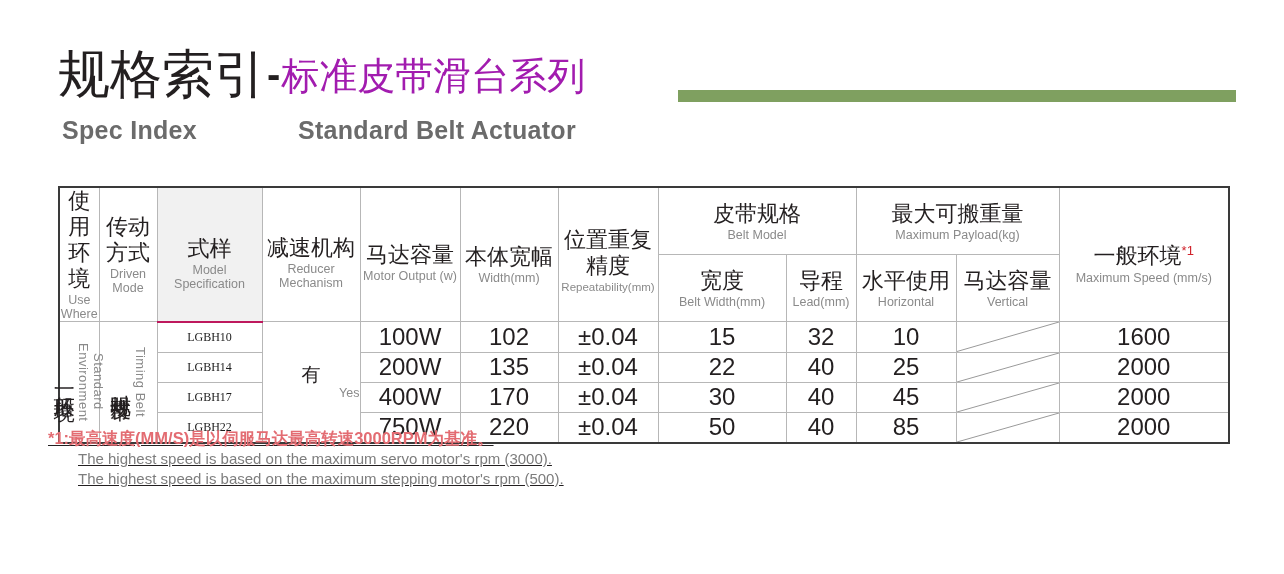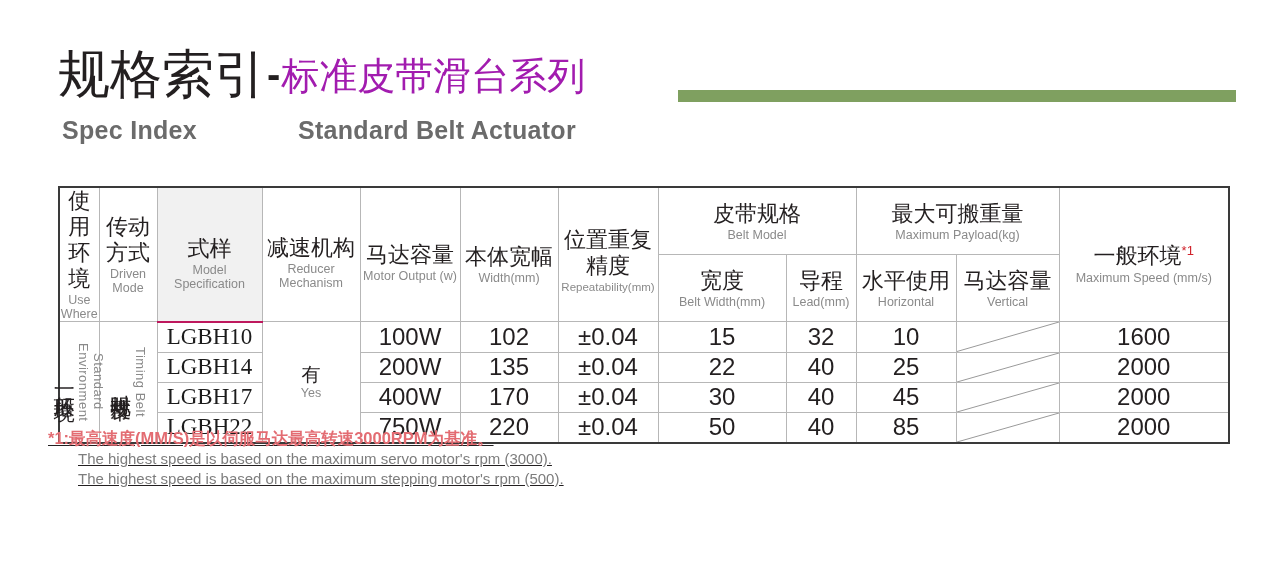--- a/index.html
+++ b/index.html
@@ -151,31 +151,31 @@
     font-size: 13px;
     line-height: 15px;
     color: #8a8a8a;
     letter-spacing: 0.5px;
   }
 
   .model-cell {
     background: #8faf7b;
     font-family: "Liberation Serif", "DejaVu Serif", serif;
     font-weight: 700;
-    font-size: 23px;
+    font-size: 12px;
     color: #1b1b1b;
     height: 29px;
     border-color: #a2bd90;
   }
   .model-cell.first { border-top-color: #b7b7b7; }
   .model-cell.last  { border-bottom-color: #3a3a3a; }
 
   .reducer-cell { padding: 2px; }
   .r-cn { font-size: 19px; line-height: 22px; color: #231f20; }
-  .r-en { font-size: 12.5px; line-height: 14px; color: #8a8a8a; }
+  .r-en { font-size: 12.5px; line-height: 14px; color: #8a8a8a; text-align: right; }
 
   .dcell {
     height: 29px;
     font-size: 24px;
     color: #231f20;
   }
 
   .slash-cell { position: relative; height: 29px; padding: 0; }
   .slash-cell svg {
     position: absolute;

